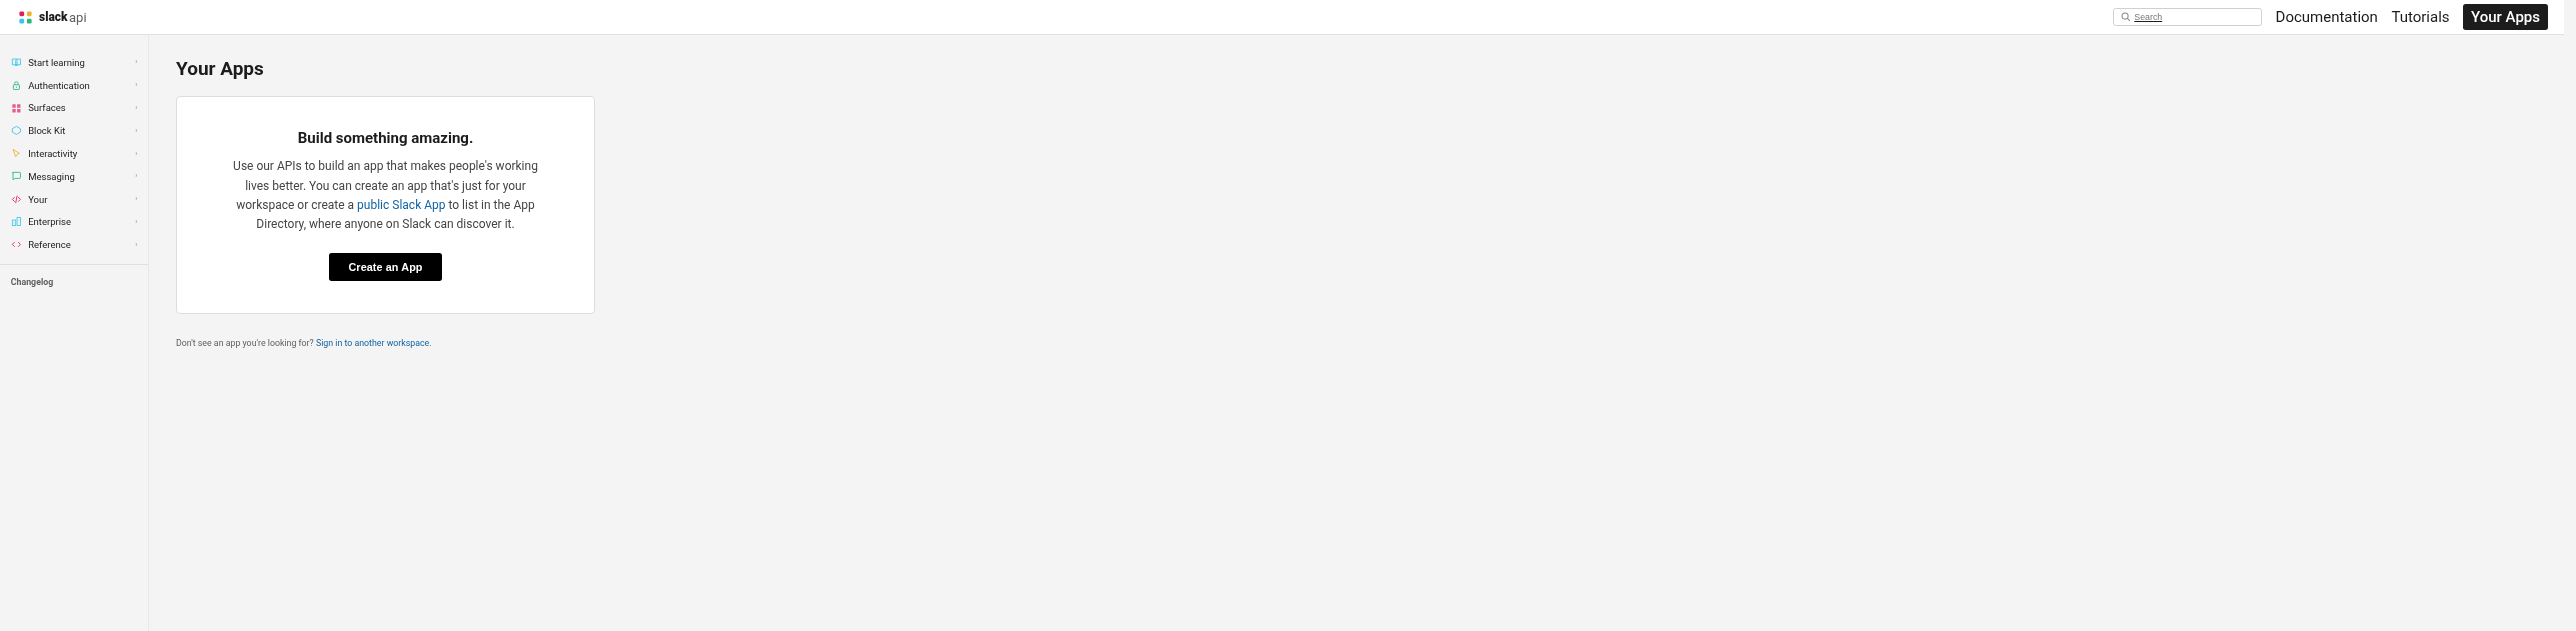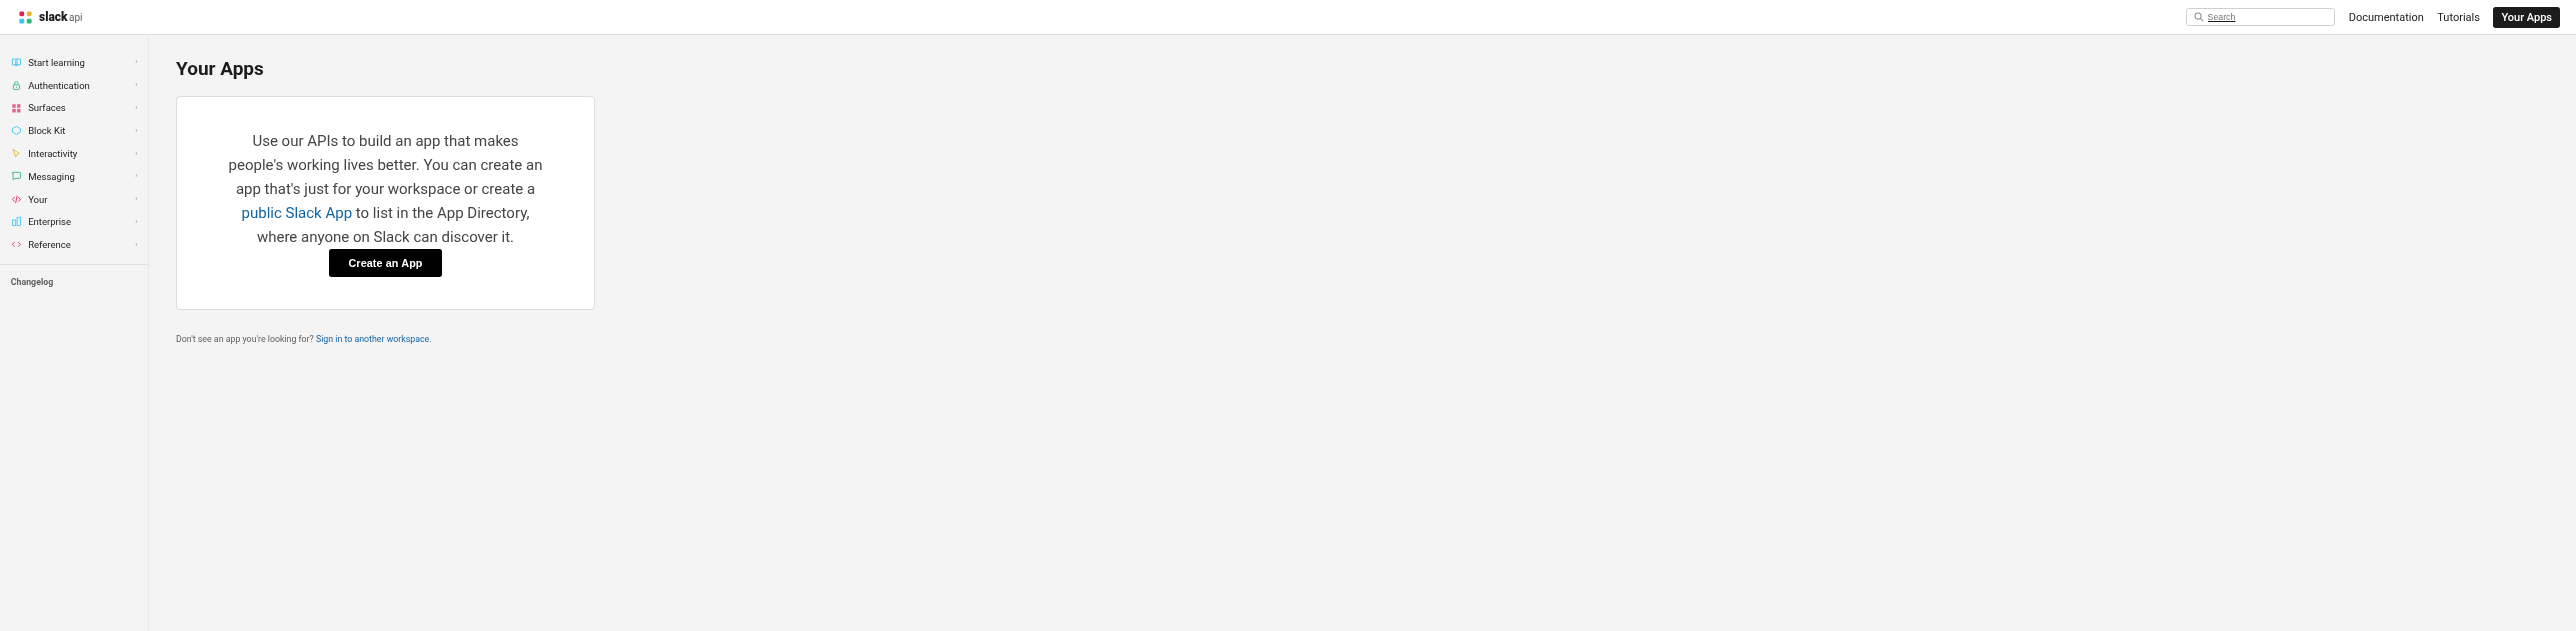--- a/index.html
+++ b/index.html
@@ -18,21 +18,21 @@
       background-color: #fff;
       border-bottom: 0.7px solid #e0e0e0;
       height: 35px;
       display: flex;
       align-items: center;
       justify-content: space-between;
       padding: 0 16px;
       position: fixed;
       top: 0;
       left: 0;
-      right: 0;
+      right: 12px;
       z-index: 100;
     }
     .header-left {
       display: flex;
       align-items: center;
     }
     .logo {
       display: flex;
       align-items: center;
       gap: 4px;
@@ -49,21 +49,21 @@
       align-items: center;
       gap: 1.4px;
     }
     .logo-slack {
       font-weight: 900;
       color: #1d1c1d;
     }
     .logo-api {
       font-weight: 400;
       color: #616061;
-      font-size: 10px;
+      font-size: 13px;
     }
     .header-right {
       display: flex;
       align-items: center;
       gap: 13.5px;
     }
     .search-box {
       display: flex;
       align-items: center;
       border: 0.7px solid #d0d0d0;
@@ -80,21 +80,21 @@
     }
     .search-input {
       border: none;
       outline: none;
       font-size: 8.8px;
       color: #888;
       width: 100%;
       background: transparent;
     }
     .nav-link {
-      font-size: 11px;
+      font-size: 15px;
       color: #1d1c1d;
       cursor: pointer;
       text-decoration: none;
       font-weight: 400;
     }
     .nav-link-active {
       background-color: #1d1c1d;
       color: #fff;
       padding: 4px 8px;
       border-radius: 2.7px;
@@ -177,23 +177,24 @@
       max-width: 419px;
       text-align: center;
     }
     .apps-card-title {
       font-size: 15px;
       font-weight: 700;
       color: #1d1c1d;
       margin-bottom: 10.8px;
     }
     .apps-card-desc {
-      font-size: 15px;
+      font-size: 12px;
       color: #454545;
       line-height: 1.6;
+      margin-bottom: 19px;
       max-width: 324px;
       margin-left: auto;
       margin-right: auto;
     }
     .apps-card-desc a {
       color: #1264a3;
       text-decoration: none;
     }
     .create-app-btn {
       background-color: #000000;
@@ -378,20 +379,21 @@
 
     <div class="sidebar-footer">
       <span class="sidebar-footer-link">Changelog</span>
     </div>
   </aside>
 
   <main class="content">
     <h1 class="page-title">Your Apps</h1>
 
     <div class="apps-card">
+      <h2 class="apps-card-title">Build something amazing.</h2>
       <p class="apps-card-desc">
         <span>Use our APIs to build an app that makes people's working lives better. You can create an app that's just for your workspace or create a </span><a href="#">public Slack App</a><span> to list in the App Directory, where anyone on Slack can discover it.</span>
       </p>
       <button class="create-app-btn">Create an App</button>
     </div>
 
     <p class="dont-see">
       <span>Don't see an app you're looking for? </span><a href="#">Sign in to another workspace.</a>
     </p>
   </main>

